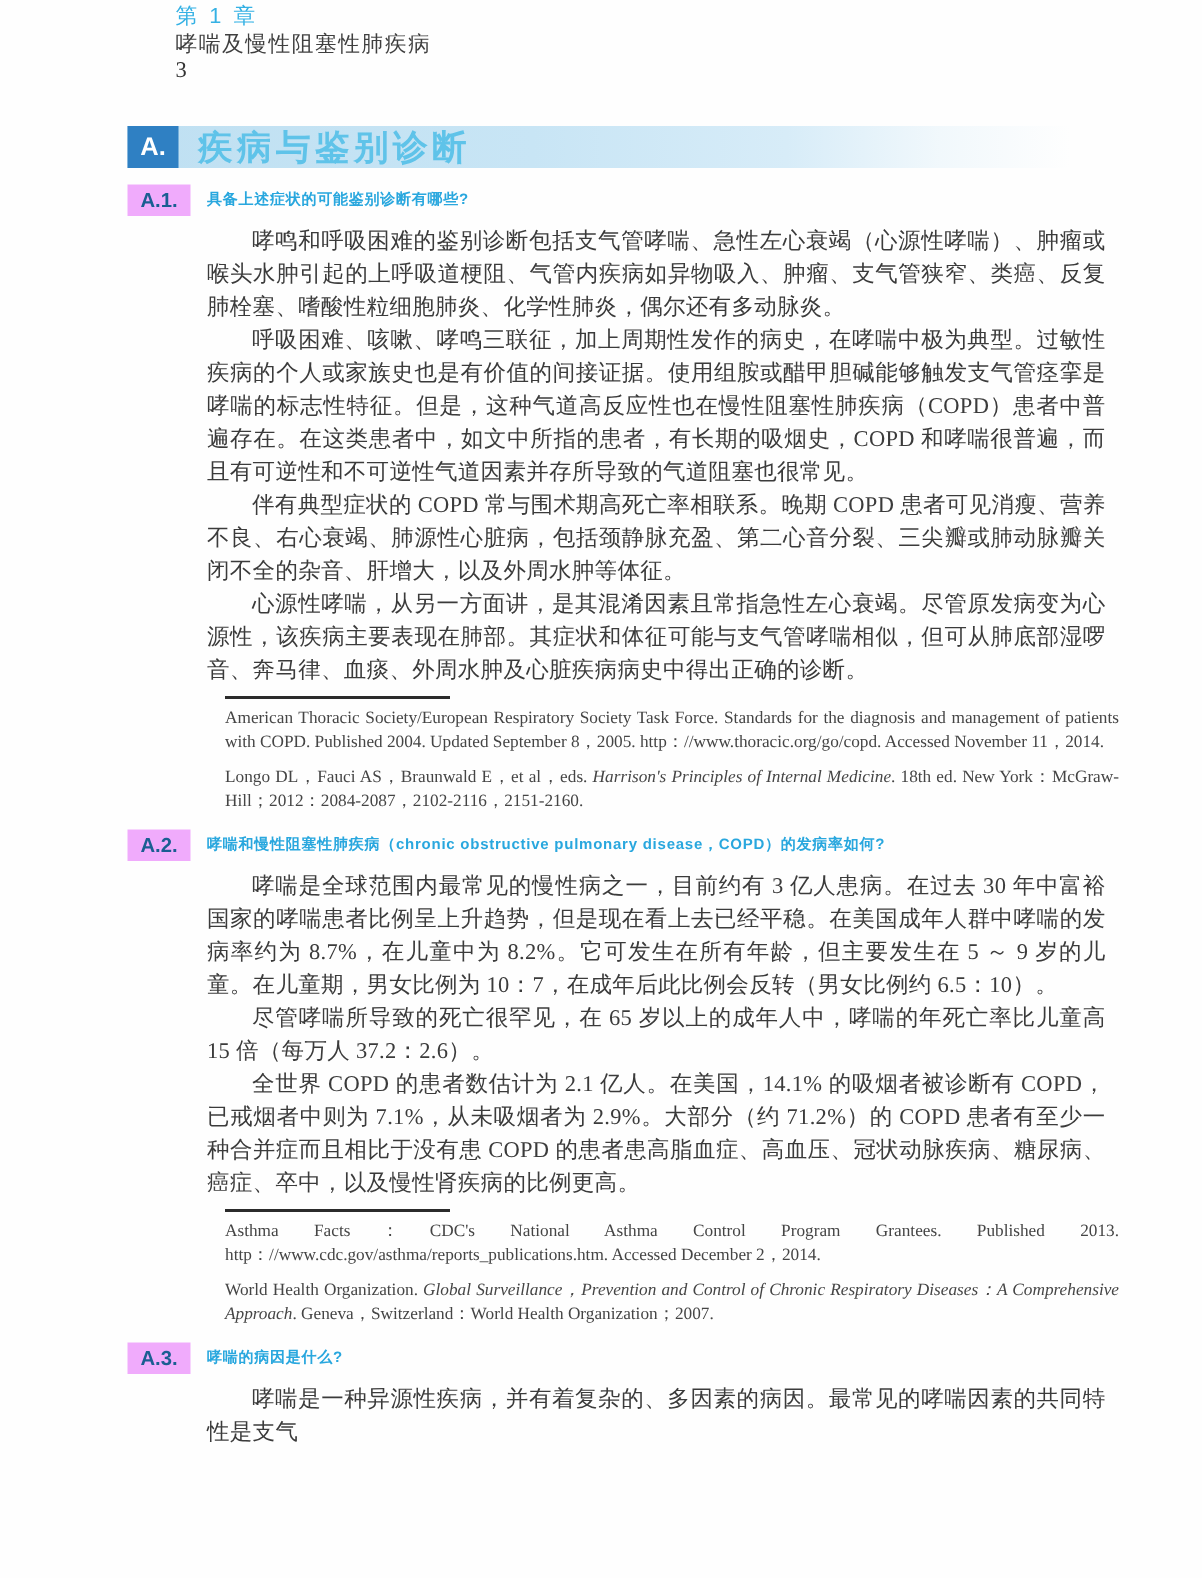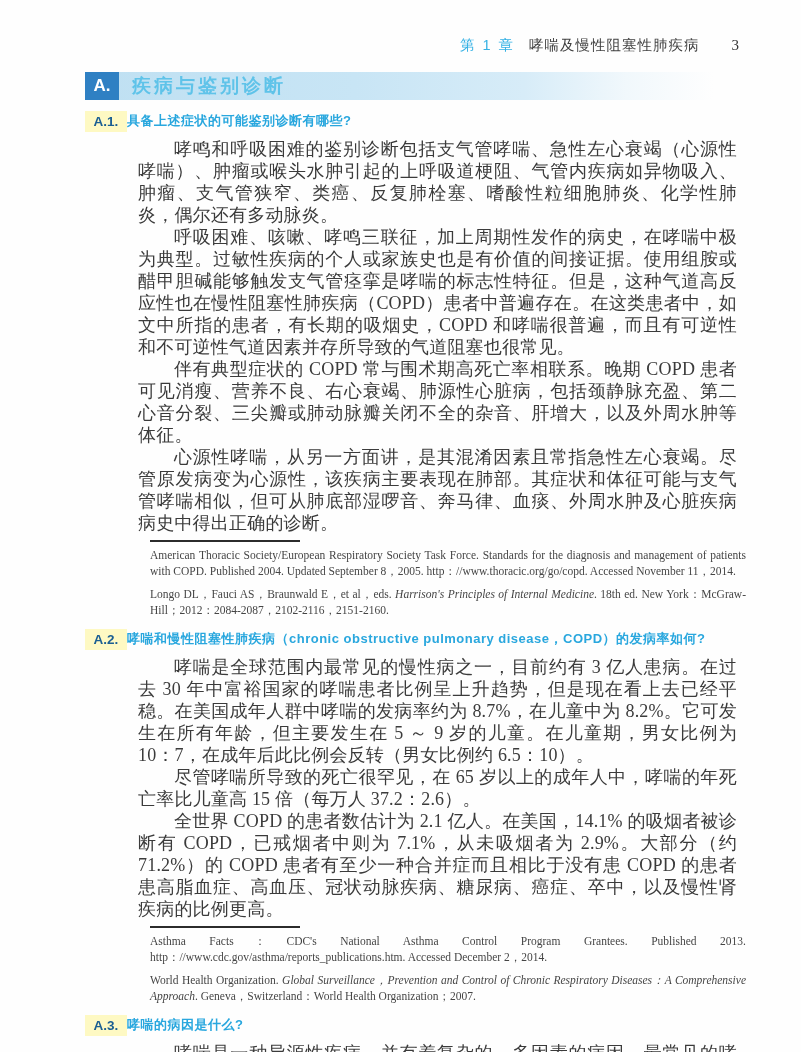--- a/index.html
+++ b/index.html
@@ -18,21 +18,22 @@
   }
 
   
   .page-header {
     display: flex;
     justify-content: flex-end;
     align-items: baseline;
     padding-right: 22px;
     font-size: 14.5px;
     height: 20px;
-    margin-bottom: 16px;
+    margin-bottom: 28px;
+    flex-direction: column;
   }
   .ch-label {
     color: #35b1e4;
     font-family: "Liberation Sans", sans-serif;
     letter-spacing: 2px;
     margin-right: 14px;
   }
   .ch-title {
     color: #3f3f3f;
     font-family: Liberation Mono, monospace;
@@ -65,64 +66,65 @@
     display: flex;
     align-items: center;
     justify-content: center;
     box-sizing: border-box;
     padding: 0 5px;
   }
   .section-title {
     color: #5fc3e9;
     font-family: "Liberation Sans", sans-serif;
     font-weight: bold;
-    font-size: 19px;
+    font-size: 23px;
     letter-spacing: 3px;
     margin-left: 13px;
   }
 
   
   .qa { margin-top: 10px; }
   .qa-head {
     display: flex;
     align-items: center;
     height: 22px;
     margin-bottom: 6px;
   }
   .qa-badge {
-    background: #fef9c3;
+    background: #f0abfc;
     color: #1a5e92;
     font-family: "Liberation Sans", sans-serif;
     font-weight: bold;
     font-size: 13.5px;
     height: 21px;
     min-width: 42px;
     box-sizing: border-box;
     display: flex;
     align-items: center;
     justify-content: center;
     padding: 0 4px;
     text-align: center;
   }
   .qa-q {
     color: #29a7de;
     font-family: "Liberation Sans", sans-serif;
     font-weight: bold;
-    font-size: 13px;
+    font-size: 10px;
+    margin-left: 11px;
     letter-spacing: 0.5px;
     white-space: nowrap;
   }
   .qa-body {
     margin-left: 53px;
     width: 599px;
   }
   .qa-body p {
     margin: 0;
     color: #3b3b3b;
-    font-size: 18px;
+    font-size: 15px;
     line-height: 22px;
     text-align: justify;
     text-indent: 2em;
     letter-spacing: 0.2px;
   }
 
   
   .refs {
     margin: 6px 0 0 65px;
     width: 596px;

